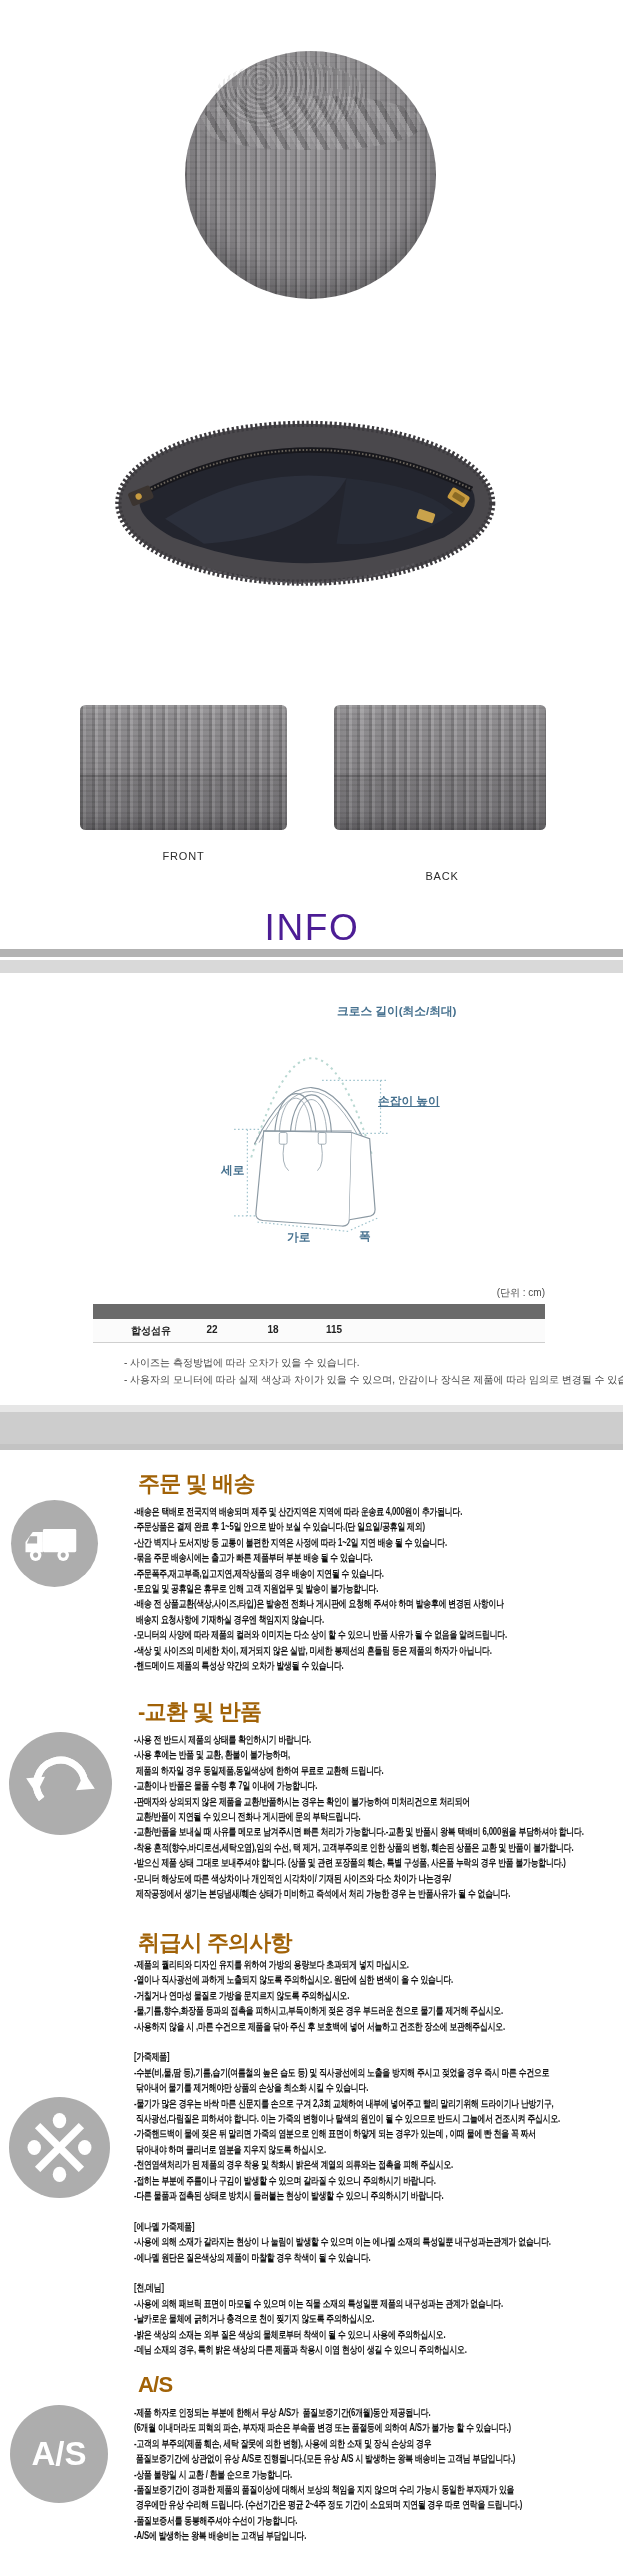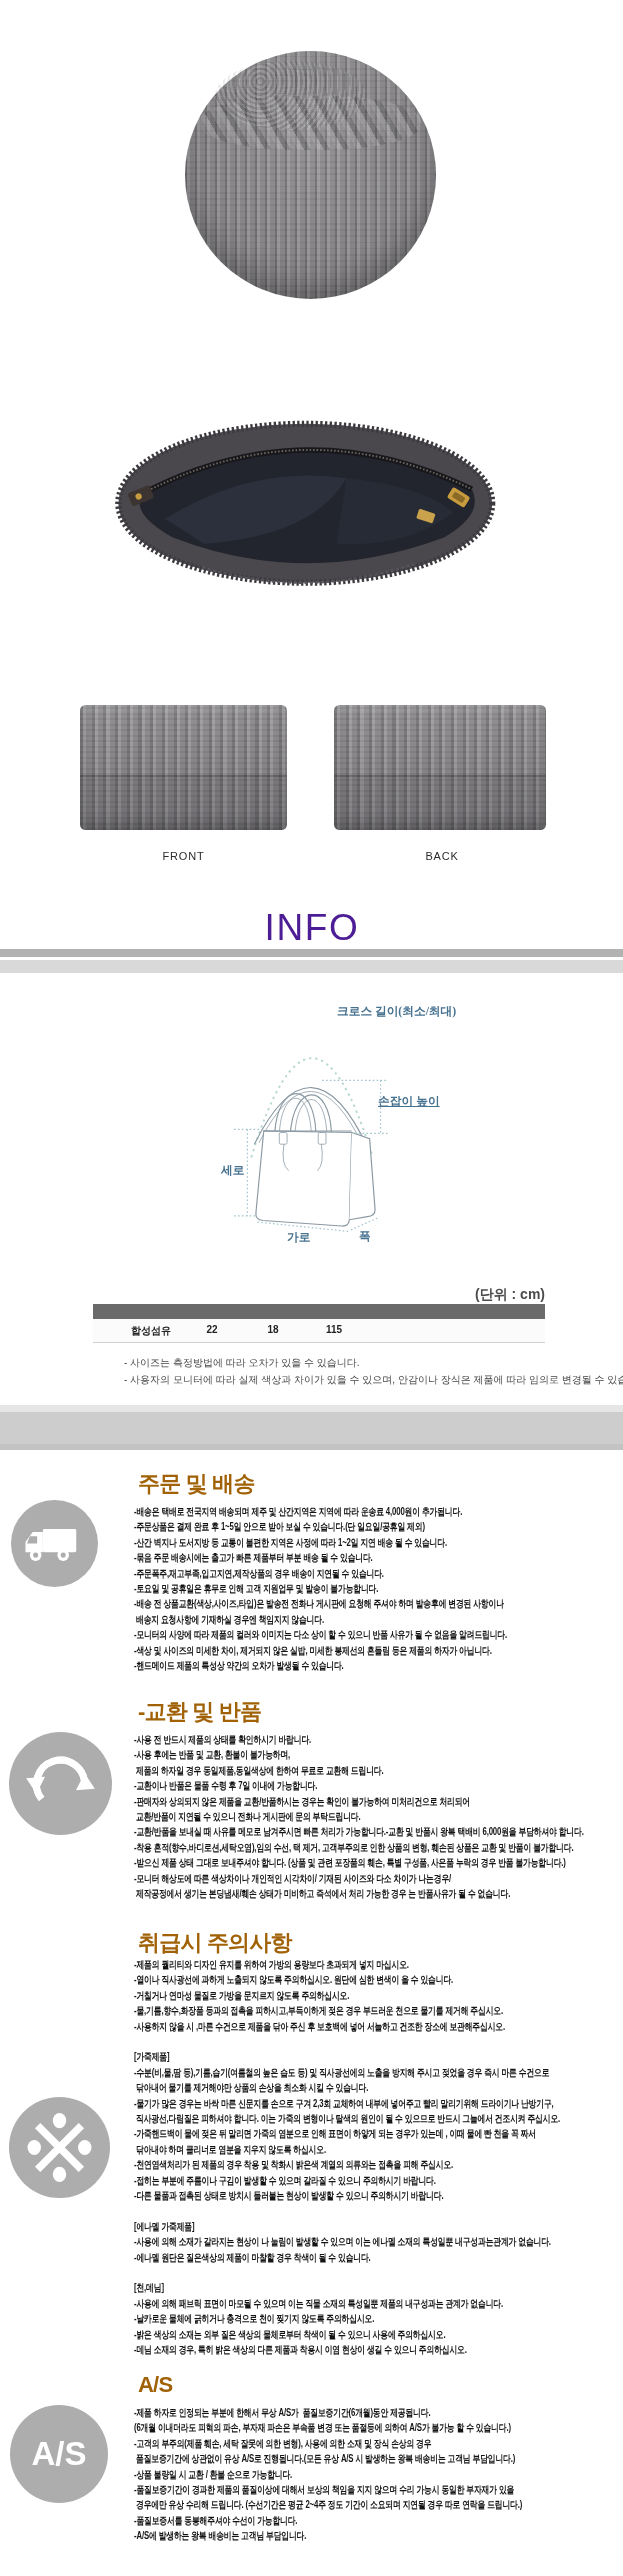--- a/index.html
+++ b/index.html
@@ -30,34 +30,34 @@
       linear-gradient(180deg, rgba(0,0,0,0) 0 56%, rgba(0,0,0,.25) 56% 58%, rgba(0,0,0,.08) 58% 100%),
       repeating-linear-gradient(90deg, rgba(0,0,0,.18) 0 3.1px, rgba(255,255,255,.10) 3.1px 6.2px, rgba(0,0,0,.05) 6.2px 11.7px),
       repeating-linear-gradient(0deg, rgba(0,0,0,.07) 0 1.6px, rgba(255,255,255,0) 1.6px 5.5px),
       linear-gradient(180deg,#9a989b 0%,#8d8b8e 50%,#838185 100%);
     box-shadow: inset 0 -7.8px 12.5px rgba(0,0,0,.20), inset 0 6.2px 9.4px rgba(255,255,255,.10);}
   .swatch.front{left:80px;width:207px;}
   .swatch.back{left:334px;width:212px;}
   .swatch-label{position:absolute;top:850px;width:207px;text-align:center;
     font-size:11px;letter-spacing:0.8px;color:#2b2b2b;}
   .swatch-label.front{left:80px;}
-  .swatch-label.back{left:336px;width:212px;}
+  .swatch-label.back{left:336px;width:212px;margin-top:20px;}
 
   
   .info-title{position:absolute;left:0;top:907px;width:624px;text-align:center;
     font-size:37px;color:#4c1d95;letter-spacing:1.6px;}
   .bar1{position:absolute;left:0;top:949px;width:624px;height:7.8px;background:#b2b2b2;}
   .bar2{position:absolute;left:0;top:960px;width:624px;height:12.5px;background:#d9d9d9;}
 
   .diagram-svg{position:absolute;left:117px;top:990px;width:390px;height:257px;}
   .dia-label{position:absolute;color:#46718f;font-size:11.7px;font-weight:700;white-space:pre;}
 
   
   .unit-note{position:absolute;left:0;top:1286px;width:545px;text-align:right;
-    font-size:14px;color:#4c4c4c;font-weight:bold;}
+    font-size:10px;color:#4c4c4c;}
   .tbl-header{position:absolute;left:93px;top:1304px;width:452px;height:15px;background:#6a6a6a;}
   .tbl-row{position:absolute;left:93px;top:1319px;width:452px;height:22.6px;background:#fbfbfb;
     border-bottom:0.8px solid #cfcfcf;}
   .tbl-cell{position:absolute;width:70px;text-align:center;font-size:10px;white-space:nowrap;}
   .tbl-cell.head{color:#fff;top:1266px;font-weight:700;}
   .tbl-cell.val{color:#222;top:1324px;font-weight:700;}
   .c1{left:116px;} .c2{left:177px;} .c3{left:238px;} .c4{left:299px;}
   .size-notes{position:absolute;left:83px;top:1354px;font-size:10px;color:#464646;line-height:17px;}
   .size-notes .note-line{white-space:pre;margin-left:41px;}
 
@@ -133,21 +133,21 @@
       <line x1="263" y1="116" x2="347" y2="116"></line>
       <line x1="338" y1="116" x2="338" y2="184"></line>
       <line x1="305" y1="184" x2="347" y2="184"></line>
       <line x1="150" y1="179" x2="186" y2="179"></line>
       <line x1="167" y1="179" x2="167" y2="290"></line>
       <line x1="150" y1="290" x2="179" y2="290"></line>
       <line x1="180" y1="298" x2="297" y2="310"></line>
       <line x1="300" y1="308" x2="336" y2="292"></line>
     </g>
   </svg>
-  <div class="dia-label" style="left:337px;top:1004px;font-family:Liberation Serif, serif;">크로스 길이(최소/최대)</div>
+  <div class="dia-label" style="left:337px;top:1004px;">크로스 길이(최소/최대)</div>
   <div class="dia-label" style="left:378px;top:1094px;text-decoration:underline;">손잡이 높이</div>
   <div class="dia-label" style="left:221px;top:1163px;">세로</div>
   <div class="dia-label" style="left:287px;top:1230px;">가로</div>
   <div class="dia-label" style="left:359px;top:1229px;">폭</div>
 
   <div class="unit-note">(단위 : cm)</div>
   <div class="tbl-header"></div>
   <div class="tbl-row"></div>
   <span class="tbl-cell head c1">소재</span>
   <span class="tbl-cell head c2">가로</span>

